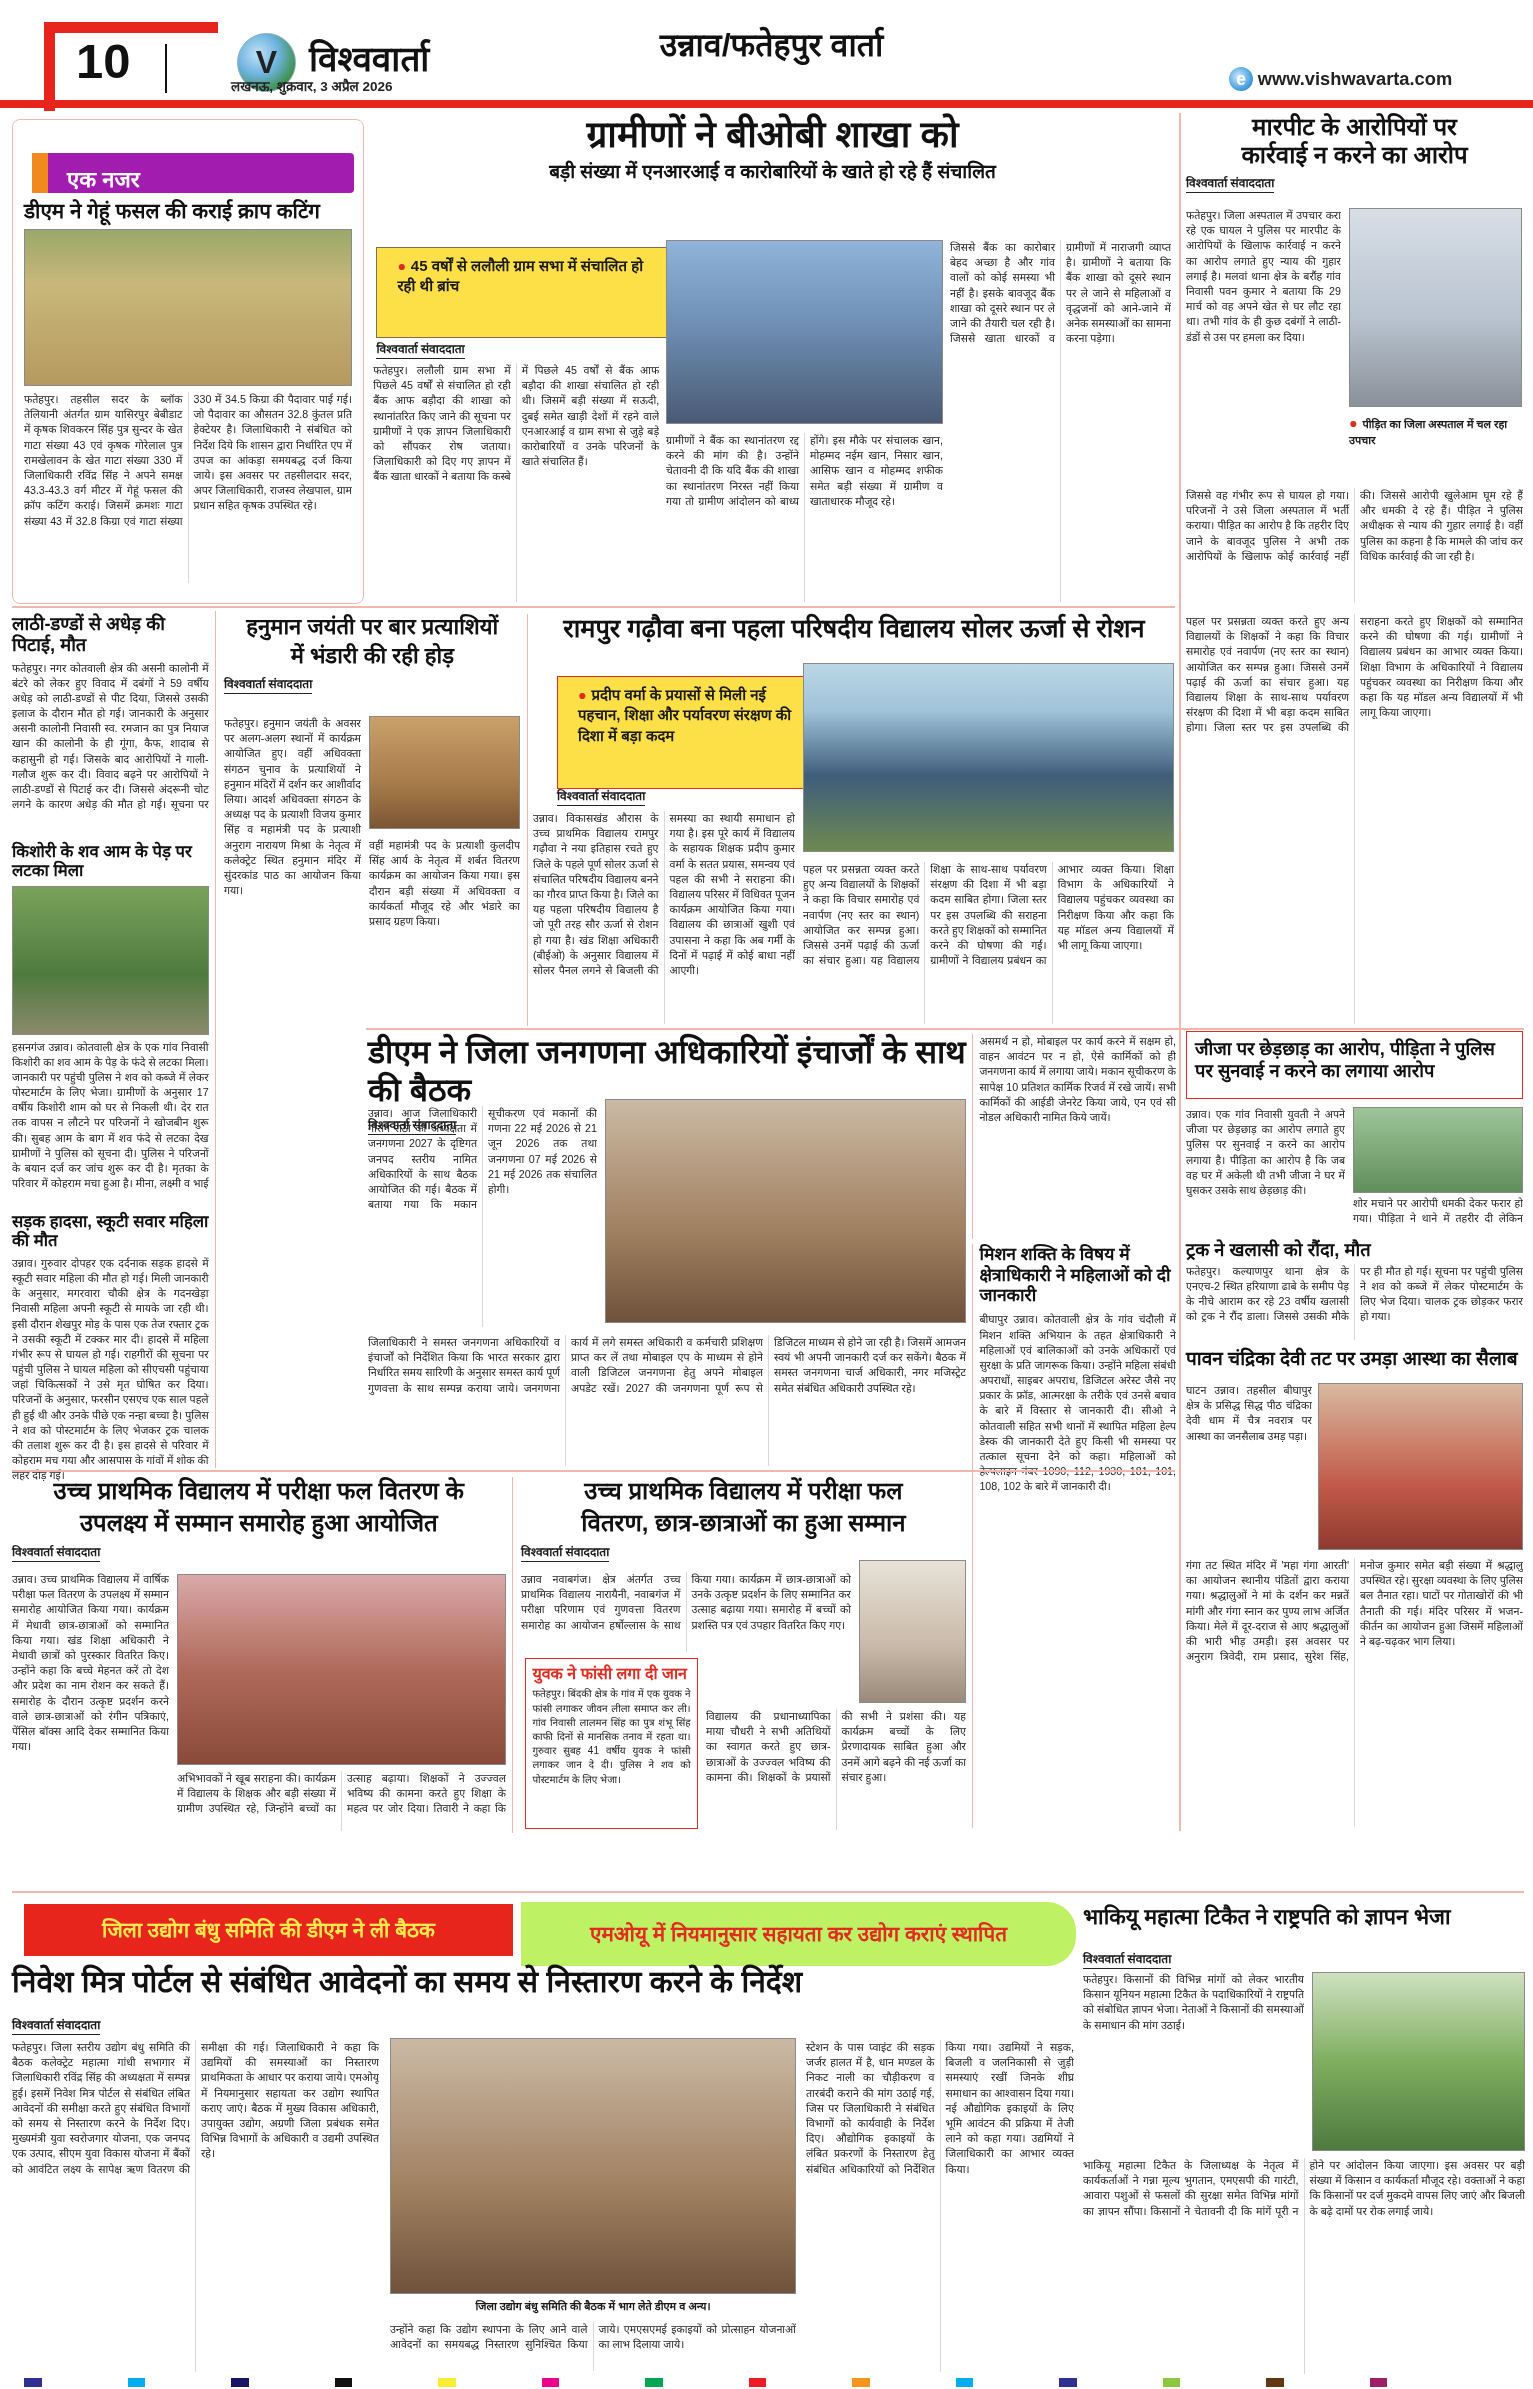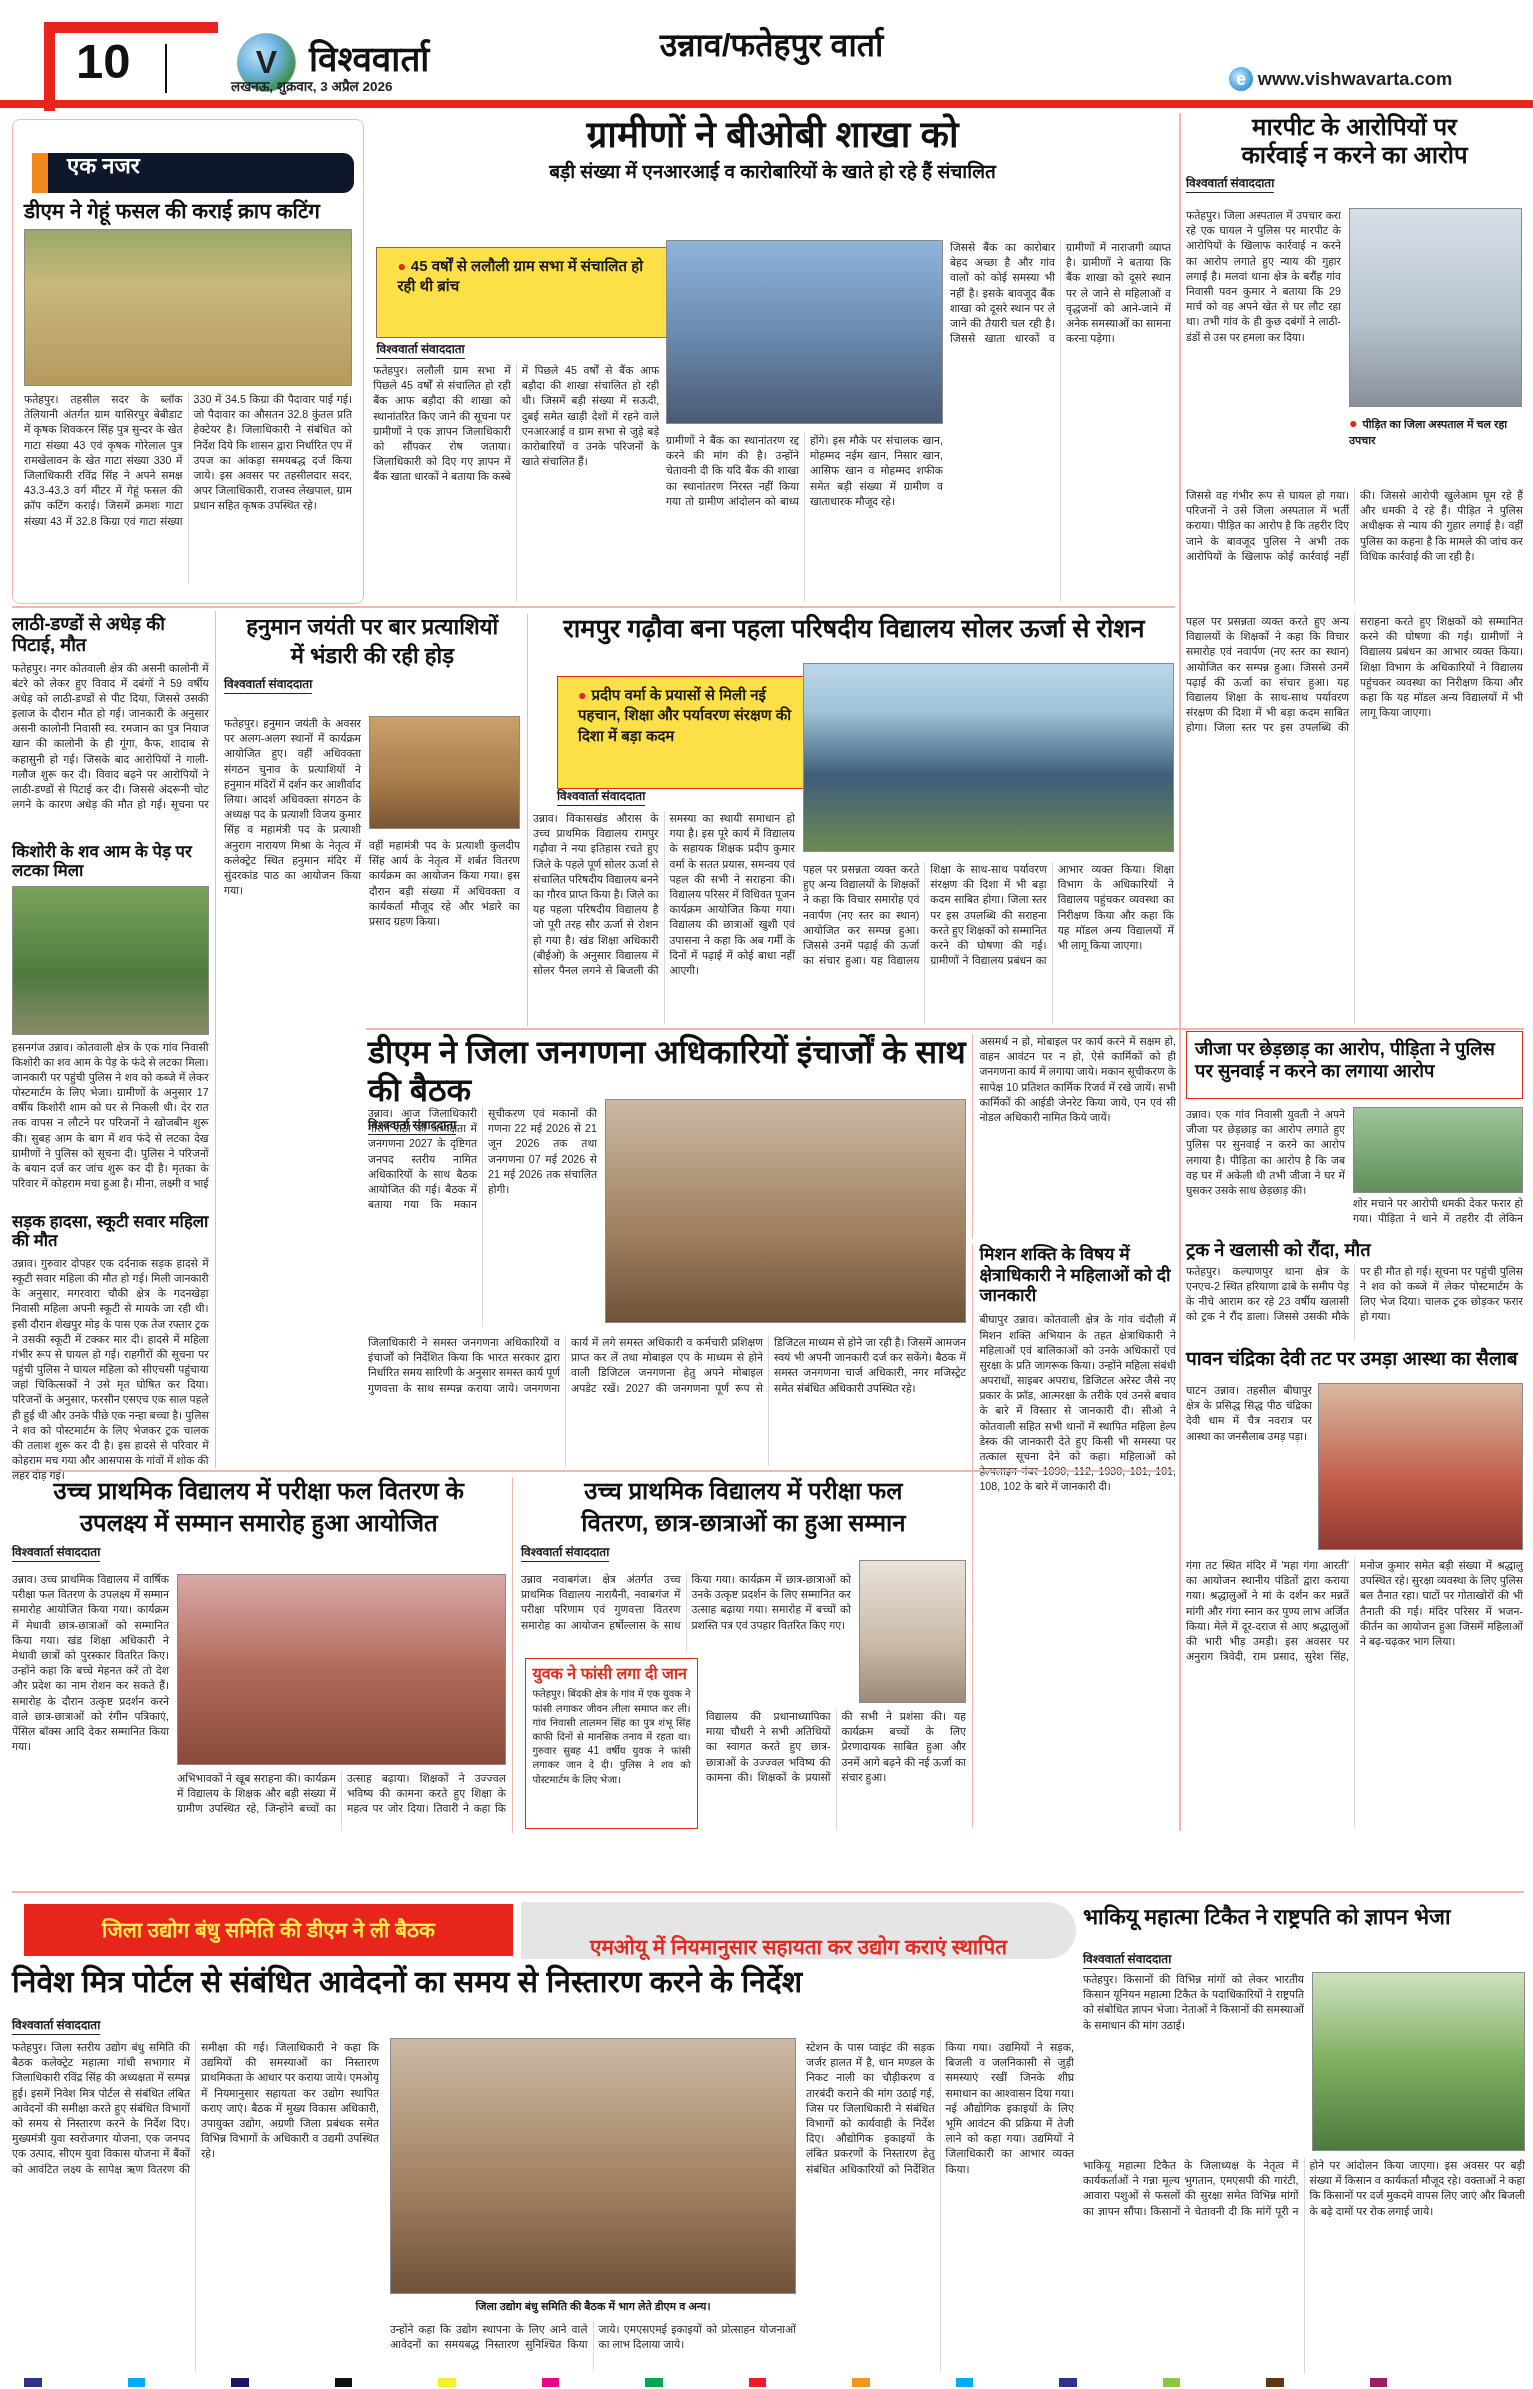--- a/index.html
+++ b/index.html
@@ -23,21 +23,21 @@
   .ph-school1{background:linear-gradient(180deg,#d9a9a9 0%,#b06a5a 50%,#8a4a3a 100%);}
   .ph-school2{background:linear-gradient(180deg,#e8e2d8 0%,#c9b9a9 60%,#9a8a7a 100%);}
   .ph-trees{background:linear-gradient(180deg,#7aa25a 0%,#4f7a3f 60%,#8a8a6a 100%);}
   .ph-flags{background:linear-gradient(180deg,#cfe0c0 0%,#7fae5f 50%,#4f7a3f 100%);}
   .rule-v{background:#f0b7ae;width:1.6px;}
   .rule-h{background:#f0b7ae;height:1.6px;}
   .cream-box{background:#fde047;border:0.8px solid #8a6a4a;padding:8px 20px;font-weight:bold;font-size:15px;line-height:1.35;}
   .red-dot{color:#e02b20;font-size:14.3px;margin-right:4.8px;}
   .caption{font-weight:bold;font-size:11px;line-height:1.3;}
   .mark{display:inline-block;width:17.5px;height:9.5px;margin-right:86px;}
-  .eknajar{background:#0f172a;color:#fff;display:flex;align-items:flex-start;border-radius:11px;}
+  .eknajar{background:#a21caf;color:#fff;display:flex;align-items:flex-end;border-radius:4px;}
   .eknajar .accent{background:#f08a1e;width:16px;align-self:stretch;margin-right:19px;}
   .redbox{border:1.6px solid #e02b20;}
 </style>
 </head>
 <body>
 
 <div class="page">
 
   <div class="abs" style="left:0;top:0;width:1533px;height:100px;">
     <div class="abs" style="left:44px;top:22px;width:163px;height:78px;border-top:11px solid #e8251d;border-left:11px solid #e8251d;"></div>
@@ -234,21 +234,21 @@
     </div>
     <div class="abs" style="left:185px;top:232px;width:260px;height:121px;">
         <div class="bodytxt c2">विद्यालय की प्रधानाध्यापिका माया चौधरी ने सभी अतिथियों का स्वागत करते हुए छात्र-छात्राओं के उज्ज्वल भविष्य की कामना की। शिक्षकों के प्रयासों की सभी ने प्रशंसा की। यह कार्यक्रम बच्चों के लिए प्रेरणादायक साबित हुआ और उनमें आगे बढ़ने की नई ऊर्जा का संचार हुआ।</div>
       </div>
   </div>
 
   <div class="abs rule-h" style="left:12px;top:1891px;width:1512px;"></div>
   <div class="abs" style="left:24px;top:1904px;width:489px;height:52px;background:#e8251d;display:flex;align-items:center;justify-content:center;">
     <span class="hl" style="color:#ffe94e;font-size:20.7px;">जिला उद्योग बंधु समिति की डीएम ने ली बैठक</span>
   </div>
-  <div class="abs" style="left:521px;top:1902px;width:555px;height:57px;background:#e5e5e5;border-radius:0 29px 29px 0;display:flex;align-items:flex-end;justify-content:center;">
+  <div class="abs" style="left:521px;top:1902px;width:555px;height:64px;background:#bef264;border-radius:0 29px 29px 0;display:flex;align-items:center;justify-content:center;">
     <span class="hl" style="color:#e02b20;font-size:20.7px;">एमओयू में नियमानुसार सहायता कर उद्योग कराएं स्थापित</span>
   </div>
   <div class="abs hl" style="left:1083px;top:1905px;width:442px;font-size:21.5px;">भाकियू महात्मा टिकैत ने राष्ट्रपति को ज्ञापन भेजा</div>
 
   <div class="abs hl" style="left:12px;top:1964px;width:1062px;font-size:30px;">निवेश मित्र पोर्टल से संबंधित आवेदनों का समय से निस्तारण करने के निर्देश</div>
 
   <div class="abs" style="left:12px;top:2016px;width:1062px;height:358px;">
     <div><span class="byline">विश्ववार्ता संवाददाता</span></div>
     <div class="abs" style="left:0;top:24px;width:367px;height:332px;">
         <div class="bodytxt c2">फतेहपुर। जिला स्तरीय उद्योग बंधु समिति की बैठक कलेक्ट्रेट महात्मा गांधी सभागार में जिलाधिकारी रविंद्र सिंह की अध्यक्षता में सम्पन्न हुई। इसमें निवेश मित्र पोर्टल से संबंधित लंबित आवेदनों की समीक्षा करते हुए संबंधित विभागों को समय से निस्तारण करने के निर्देश दिए। मुख्यमंत्री युवा स्वरोजगार योजना, एक जनपद एक उत्पाद, सीएम युवा विकास योजना में बैंकों को आवंटित लक्ष्य के सापेक्ष ऋण वितरण की समीक्षा की गई। जिलाधिकारी ने कहा कि उद्यमियों की समस्याओं का निस्तारण प्राथमिकता के आधार पर कराया जाये। एमओयू में नियमानुसार सहायता कर उद्योग स्थापित कराए जाएं। बैठक में मुख्य विकास अधिकारी, उपायुक्त उद्योग, अग्रणी जिला प्रबंधक समेत विभिन्न विभागों के अधिकारी व उद्यमी उपस्थित रहे।</div>

